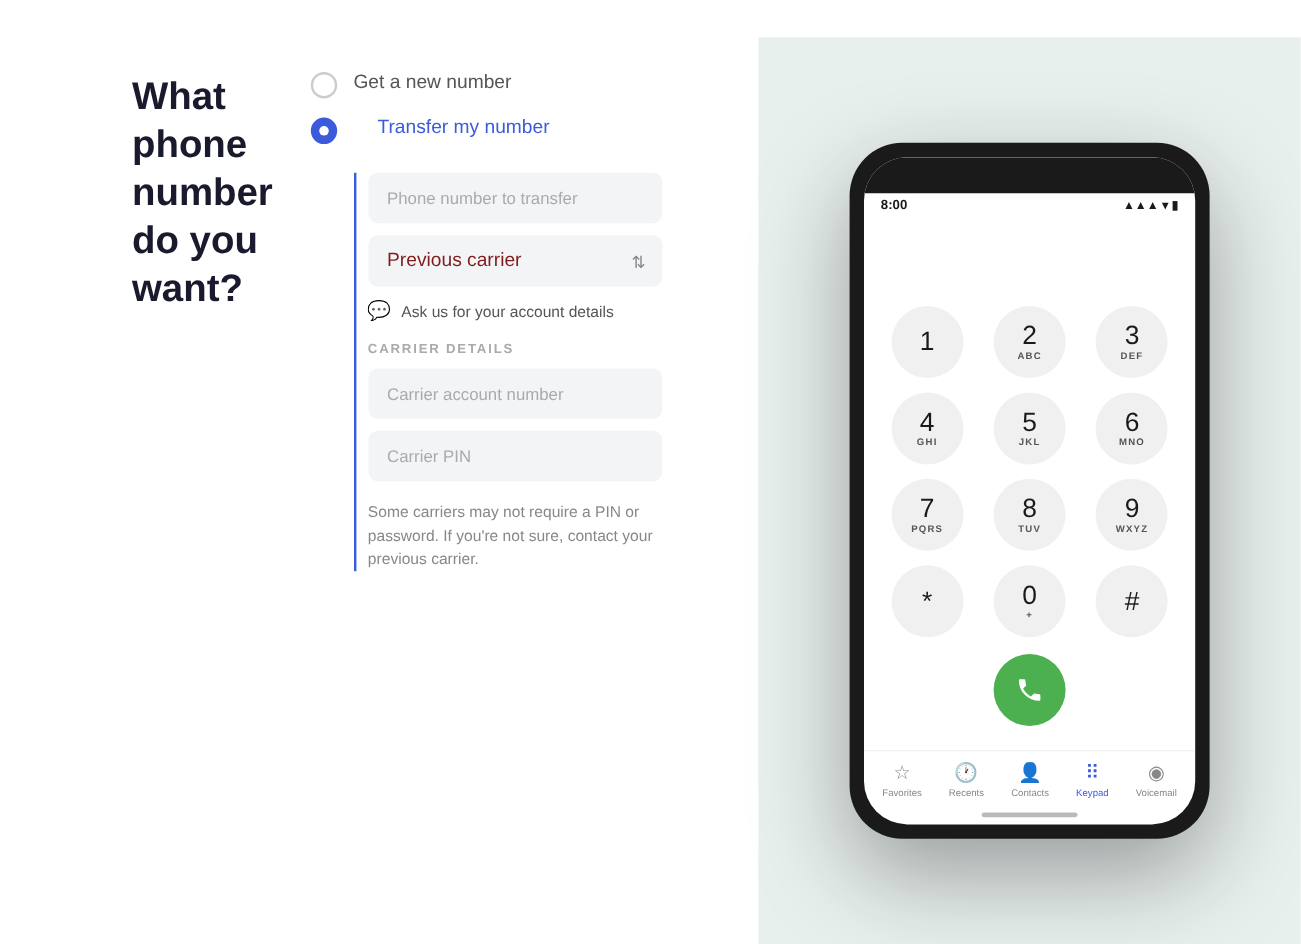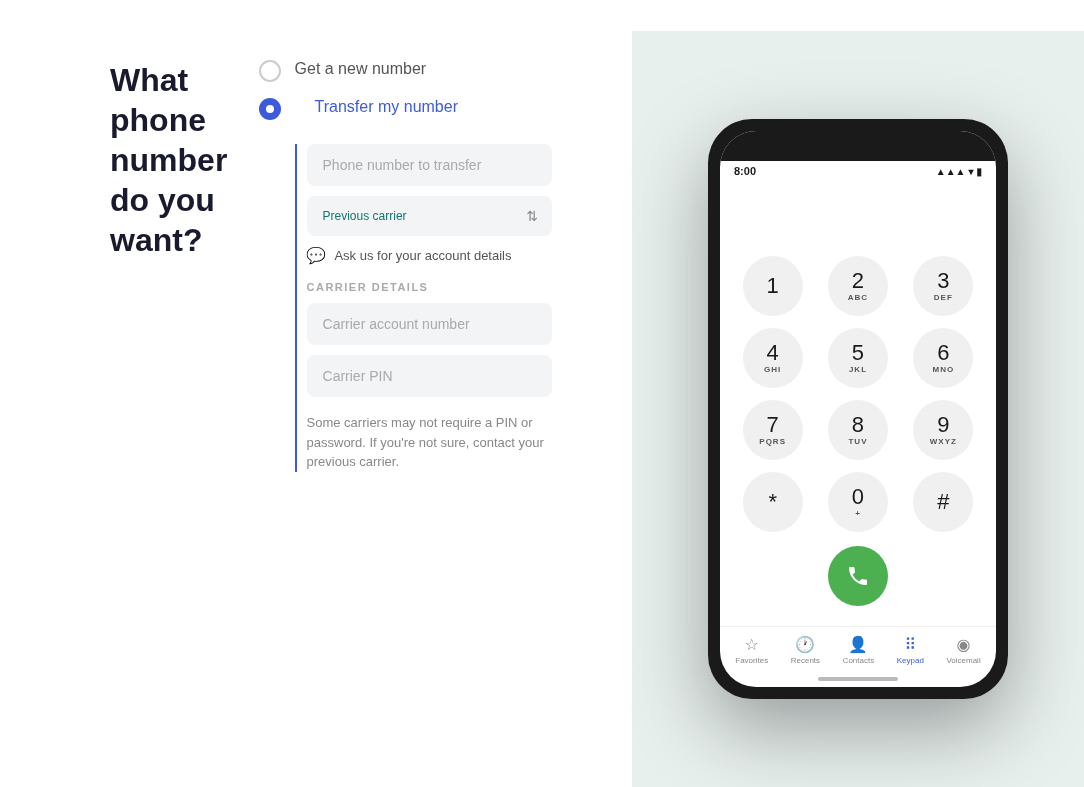--- a/index.html
+++ b/index.html
@@ -110,22 +110,22 @@
       position: relative;
       width: 100%;
     }
 
     .carrier-select {
       width: 100%;
       padding: 13px 16px;
       border: none;
       background: #f3f4f6;
       border-radius: 8px;
-      font-size: 12px;
-      color: #0f766e;
+      font-size: 16px;
+      color: #7f1d1d;
       appearance: none;
       outline: none;
       cursor: pointer;
     }
 
     .carrier-select-arrow {
       position: absolute;
       right: 14px;
       top: 50%;
       transform: translateY(-50%);

